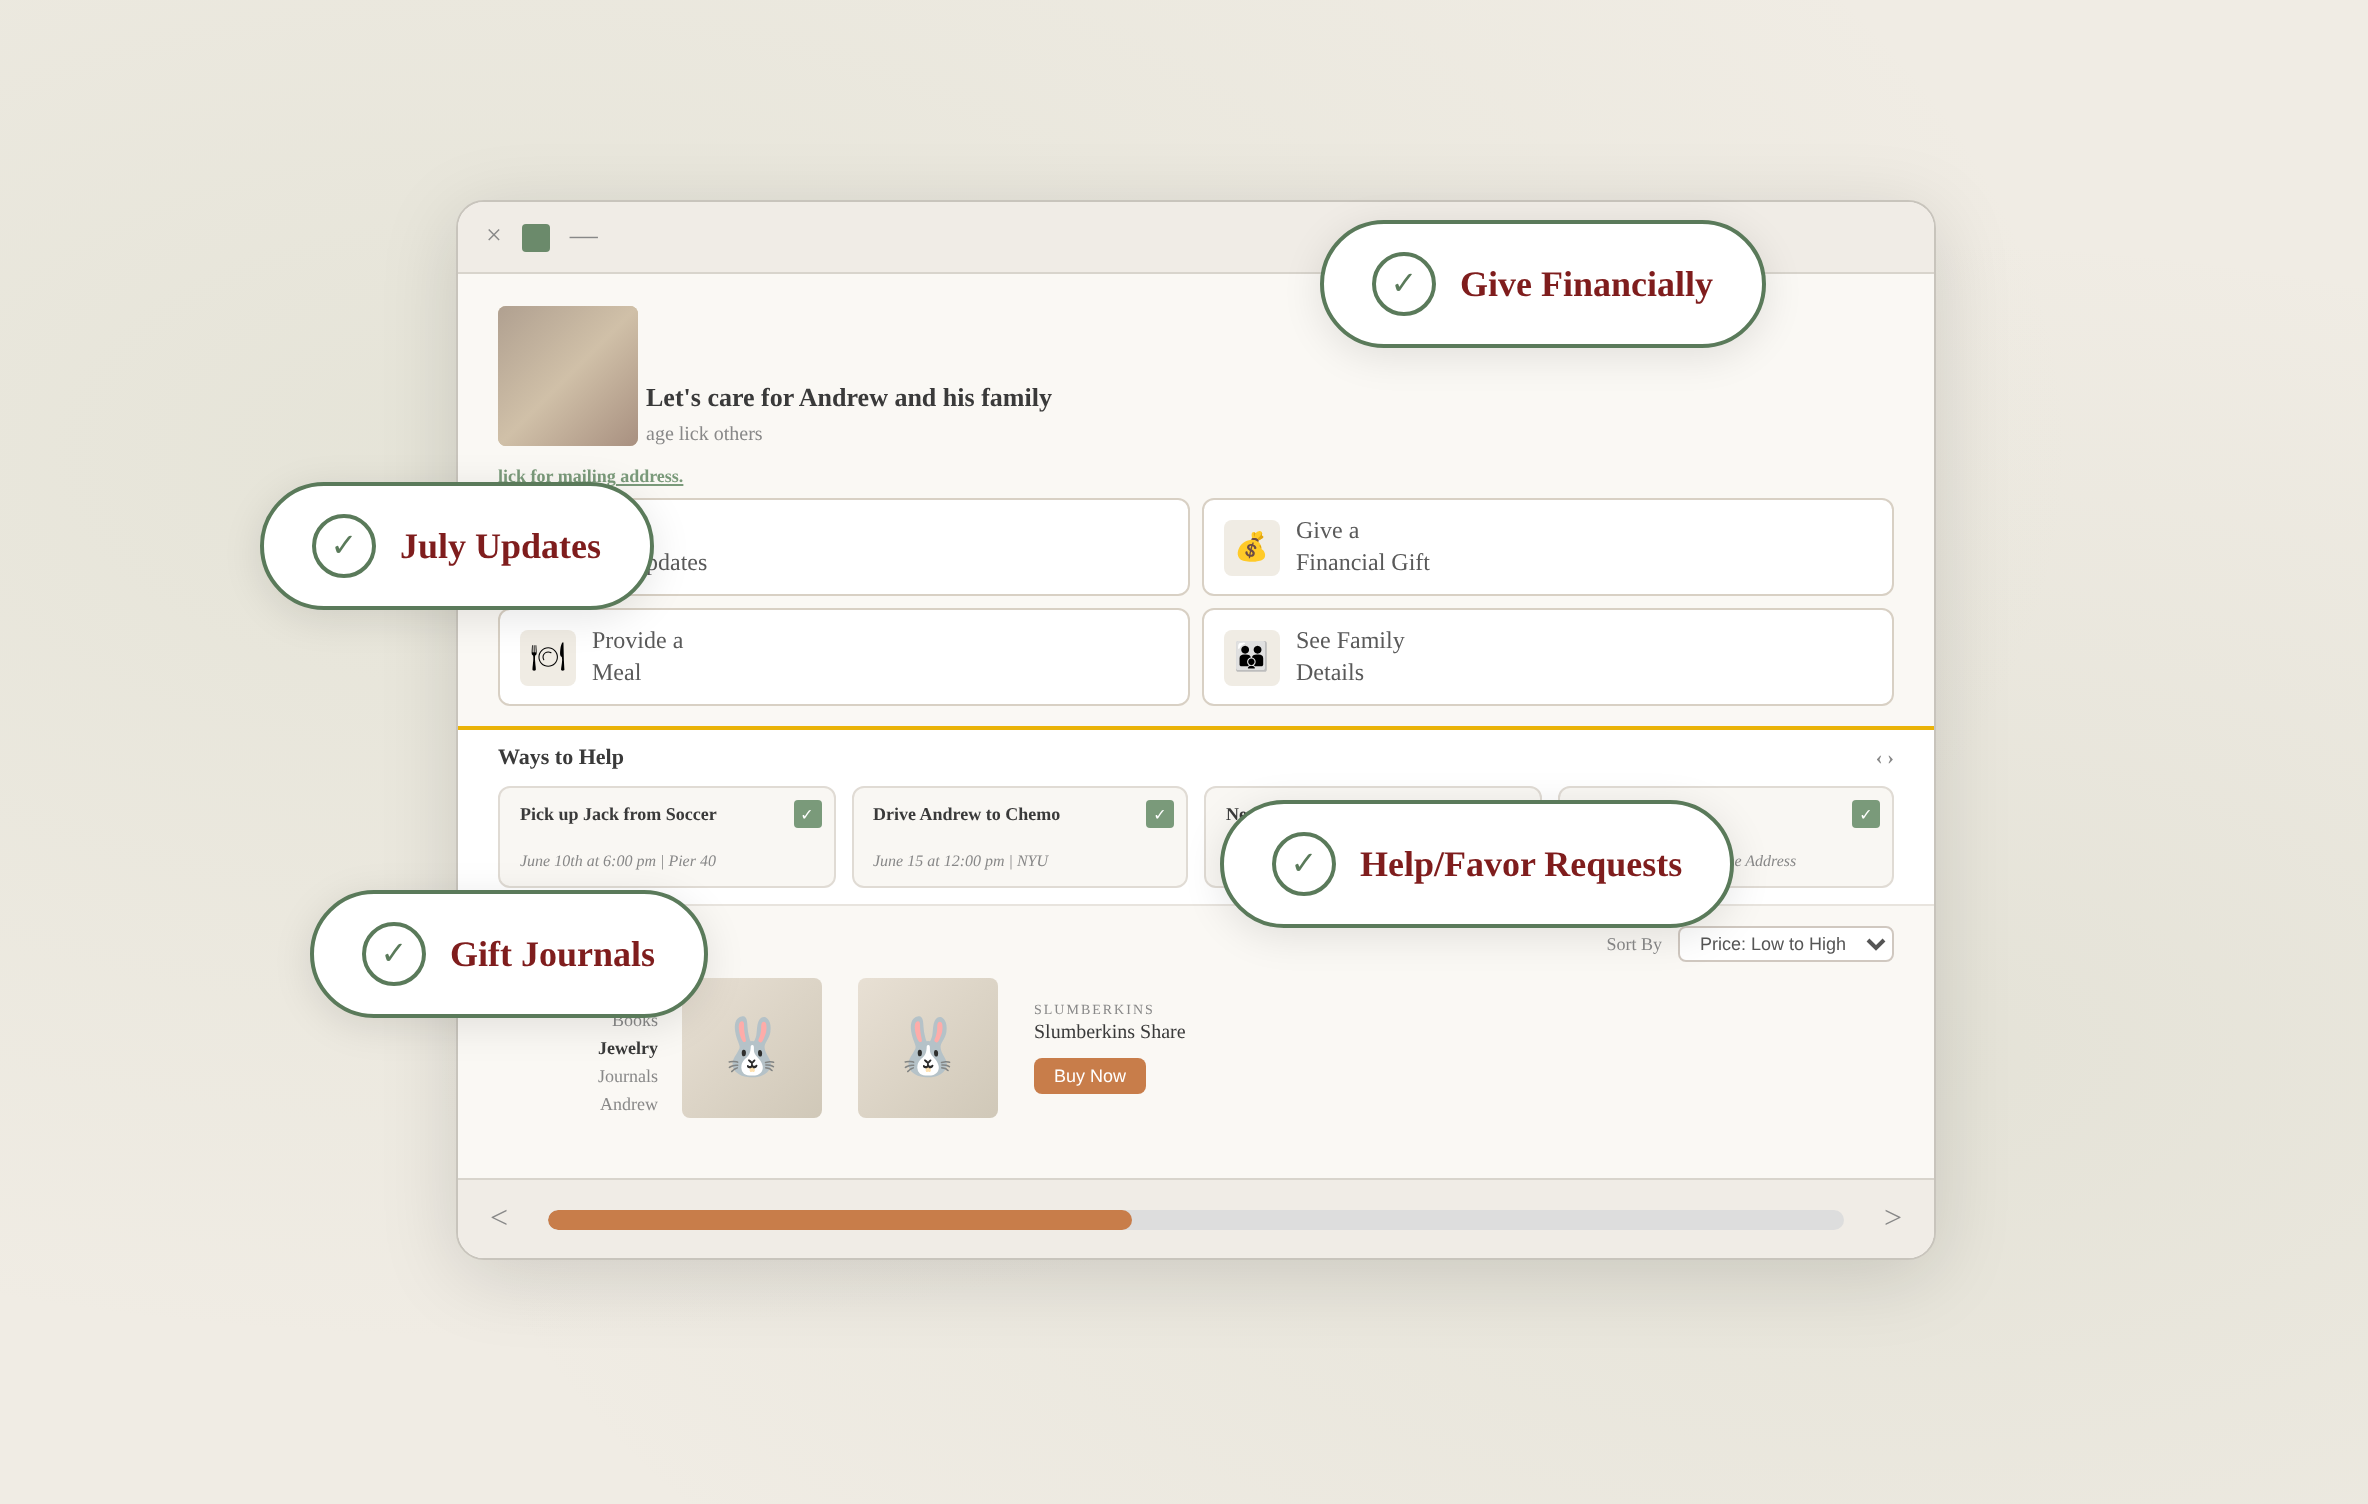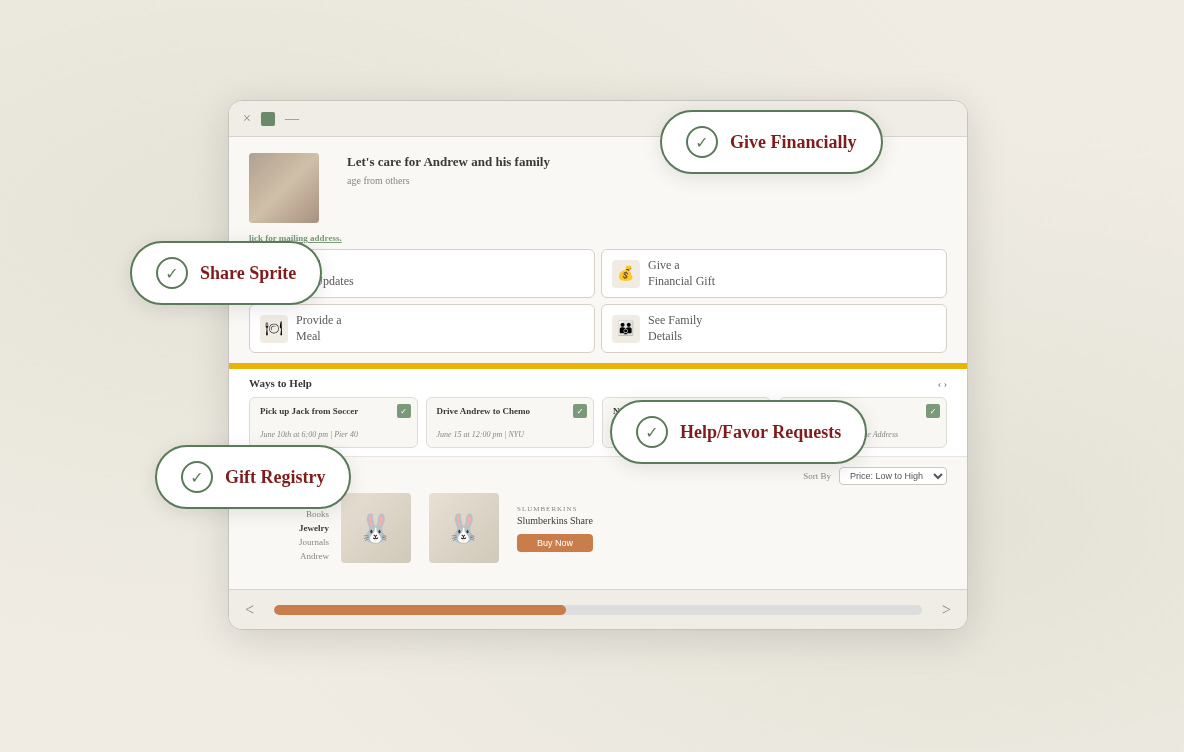--- a/index.html
+++ b/index.html
@@ -69,22 +69,22 @@
     .browser-content {
       height: calc(100% - 36px - 40px);
       overflow: hidden;
       background: #faf8f4;
     }
 
     
     .page-header {
       display: flex;
       padding: 16px 20px 10px 20px;
-      gap: 28px;
-      align-items: flex-start;
+      gap: 4px;
+      align-items: flex-end;
     }
 
     .page-header-photo {
       width: 70px;
       height: 70px;
       background: #c8b89a;
       border-radius: 4px;
       flex-shrink: 0;
       overflow: hidden;
       position: relative;
@@ -147,21 +147,21 @@
     .action-btn-label {
       font-size: 12px;
       color: #5a5a5a;
       line-height: 1.3;
     }
 
     
     .ways-section {
       padding: 8px 20px;
       background: #fff;
-      border-top: 6px solid #eab308;
+      border-top: 2px solid #eab308;
     }
 
     .ways-title {
       font-size: 11px;
       font-weight: bold;
       color: #3a3a3a;
       margin-bottom: 8px;
       display: flex;
       justify-content: space-between;
       align-items: center;
@@ -314,21 +314,21 @@
       font-size: 10px;
       color: #3a3a3a;
       margin-bottom: 6px;
     }
 
     .product-buy-btn {
       background: #c87d4a;
       color: #fff;
       border: none;
       border-radius: 4px;
-      padding: 4px 20px;
+      padding: 4px 10px;
       font-size: 9px;
       cursor: pointer;
     }
 
     
     .browser-bottombar {
       height: 40px;
       background: #f0ece6;
       border-top: 1px solid #d8d4cc;
       display: flex;
@@ -436,21 +436,21 @@
     <div class="titlebar-square"></div>
     <span class="titlebar-dash">—</span>
   </div>
 
   <div class="browser-content">
 
     <div class="page-header">
       <div class="page-header-photo"></div>
       <div class="page-header-text">
         <div class="page-title">Let's care for Andrew and his family</div>
-        <div class="page-subtitle">age from others</div>
+        <div class="page-subtitle">age lick others</div>
       </div>
     </div>
 
     <div class="mailing-line">
       <span class="mailing-link">lick for mailing address.</span>
     </div>
 
     <div class="page-action-buttons">
       <div class="action-btn">
         <div class="action-btn-icon">📄</div>
@@ -532,29 +532,29 @@
     <span class="nav-arrow">&lt;</span>
     <div class="progress-bar-container">
       <div class="progress-bar-fill"></div>
     </div>
     <span class="nav-arrow">&gt;</span>
   </div>
 </div>
 
 <div class="floating-badge badge-share-updates">
   <div class="badge-check">✓</div>
-  <span class="badge-text">Share Sprite</span>
+  <span class="badge-text">July Updates</span>
 </div>
 
 <div class="floating-badge badge-give-financially">
   <div class="badge-check">✓</div>
   <span class="badge-text">Give Financially</span>
 </div>
 
 <div class="floating-badge badge-gift-registry">
   <div class="badge-check">✓</div>
-  <span class="badge-text">Gift Registry</span>
+  <span class="badge-text">Gift Journals</span>
 </div>
 
 <div class="floating-badge badge-help-favor">
   <div class="badge-check">✓</div>
   <span class="badge-text">Help/Favor Requests</span>
 </div>
 
 </body></html>

